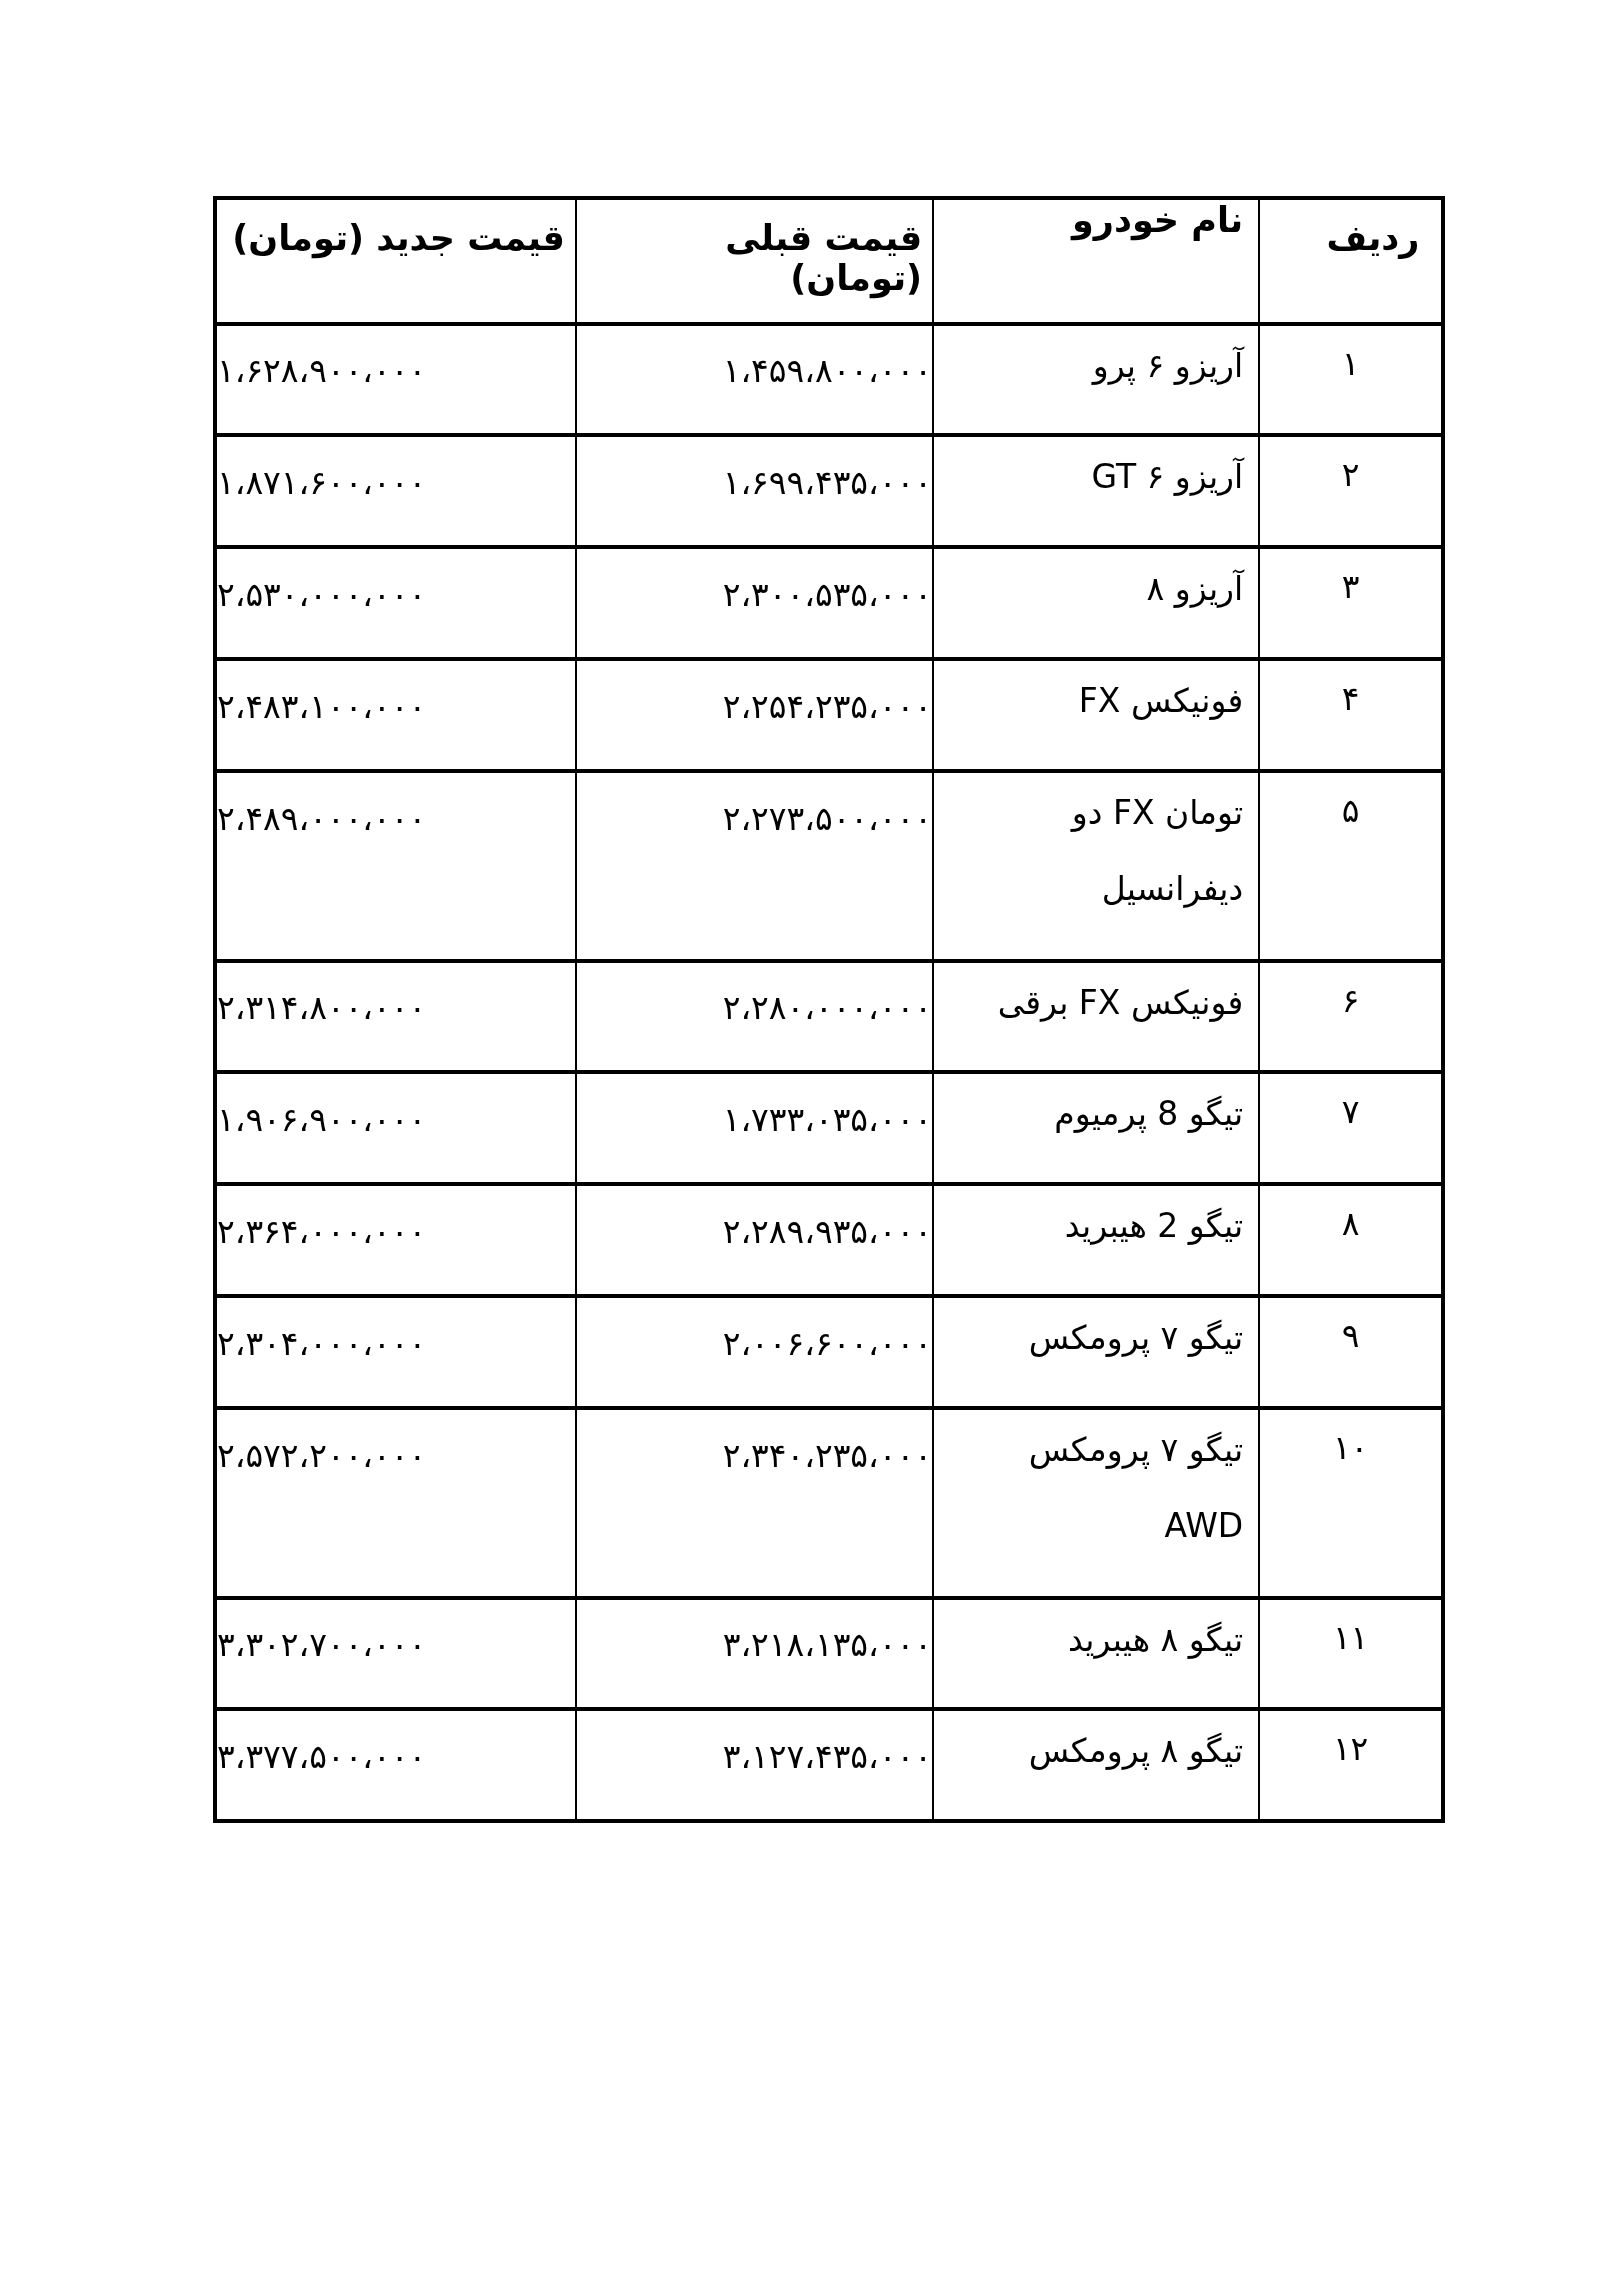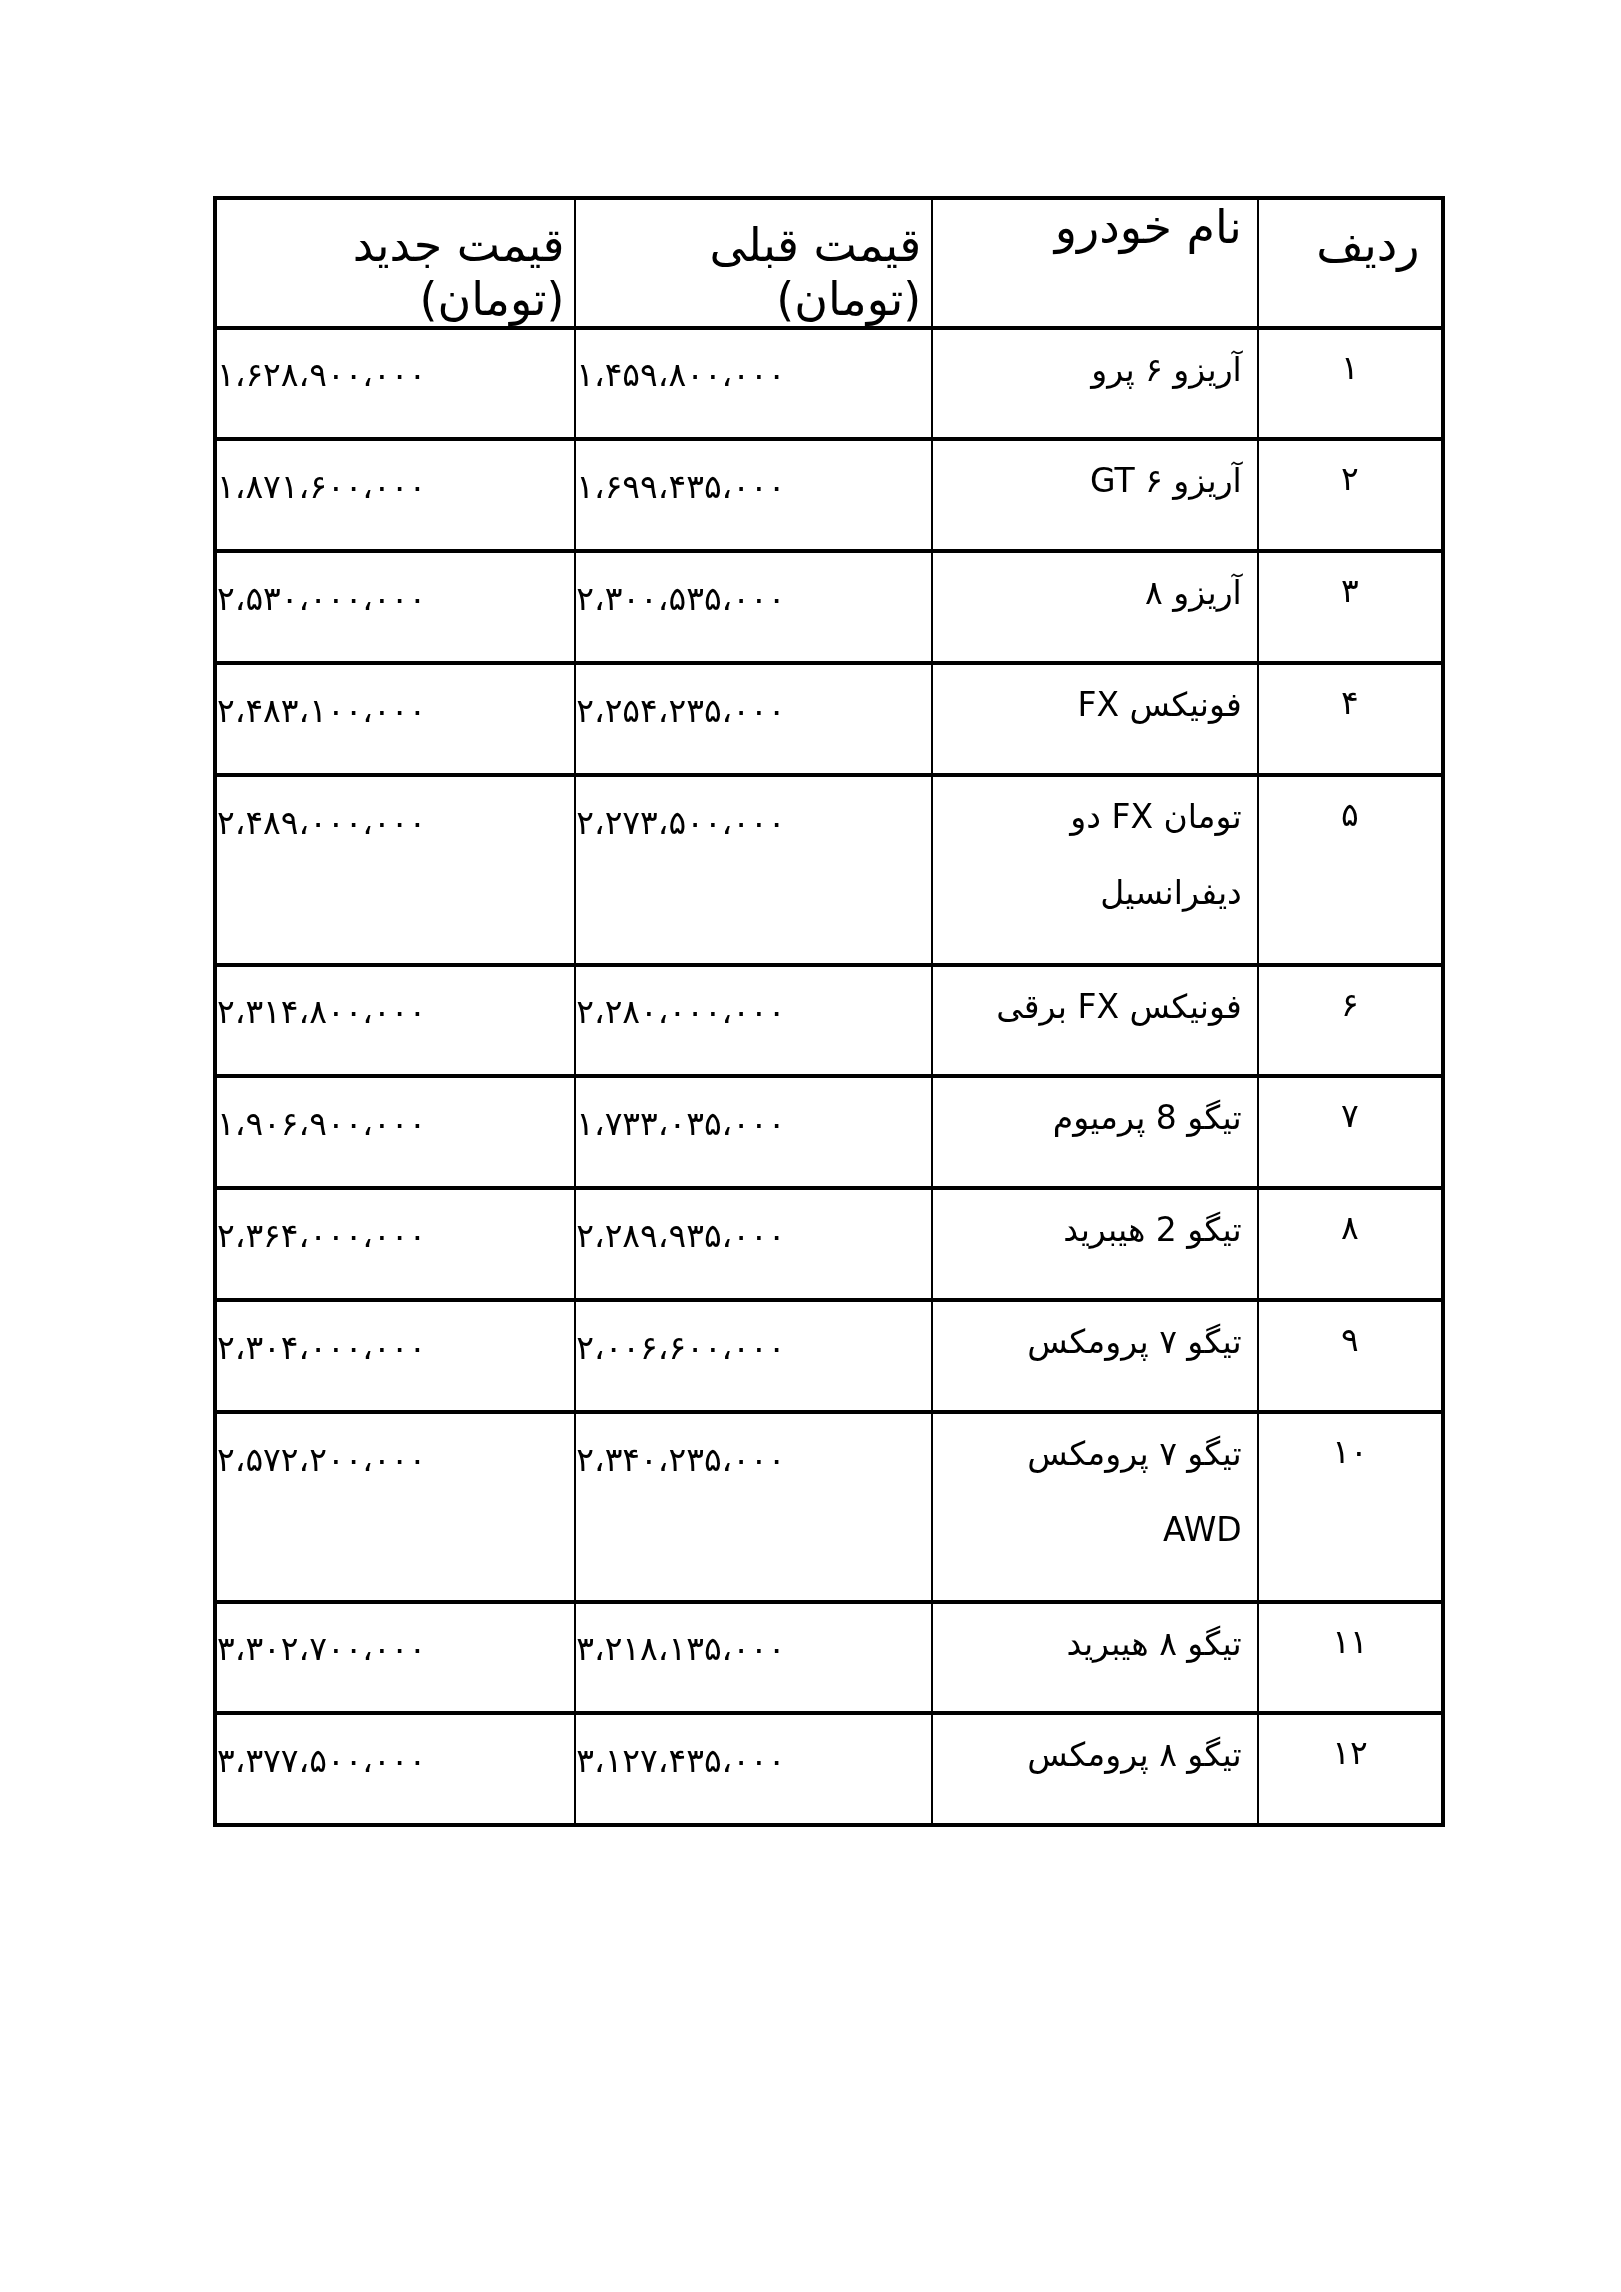--- a/index.html
+++ b/index.html
@@ -9,25 +9,25 @@
       position: absolute; left: 213px; top: 196px; width: 1232px;
       border-collapse: collapse; direction: rtl;
       font-family: "DejaVu Sans", sans-serif; color: #000;
       border: 4.9px solid #000;
     }
     table.prices th, table.prices td {
       border-left: 2.9px solid #000; border-right: 2.9px solid #000;
       border-top: 4.9px solid #000; border-bottom: 4.9px solid #000;
       vertical-align: top; padding: 0;
     }
-    table.prices th { height: 104px; font-weight: normal; font-size: 46px; text-align: right; padding: 17.6px 9.8px 0 9.8px; }
+    table.prices th { height: 104px; font-weight: bold; font-size: 35px; text-align: right; padding: 17.6px 9.8px 0 9.8px; }
     table.prices td { font-size: 33px; line-height: 76px; }
     .c-idx { width: 160px; text-align: center; }
     .c-name { width: 323px; text-align: right; padding: 0 15px !important; }
-    .c-old { width: 363px; text-align: left; }
+    .c-old { width: 363px; text-align: right; }
     .c-new { width: 366px; text-align: left; }
     th.c-idx { text-align: right !important; padding-right: 21.6px !important; }
     tr.r-single td { height: 100px; }
     tr.r-double td { height: 178px; }
     td.num { padding-top: 7.8px !important; line-height: 35px; font-size: 29px; letter-spacing: 1px; }
     td.c-name { padding-top: 2px !important; }
     td.c-idx { padding-top: 0; }
   </style>
 </head>
 <body>

